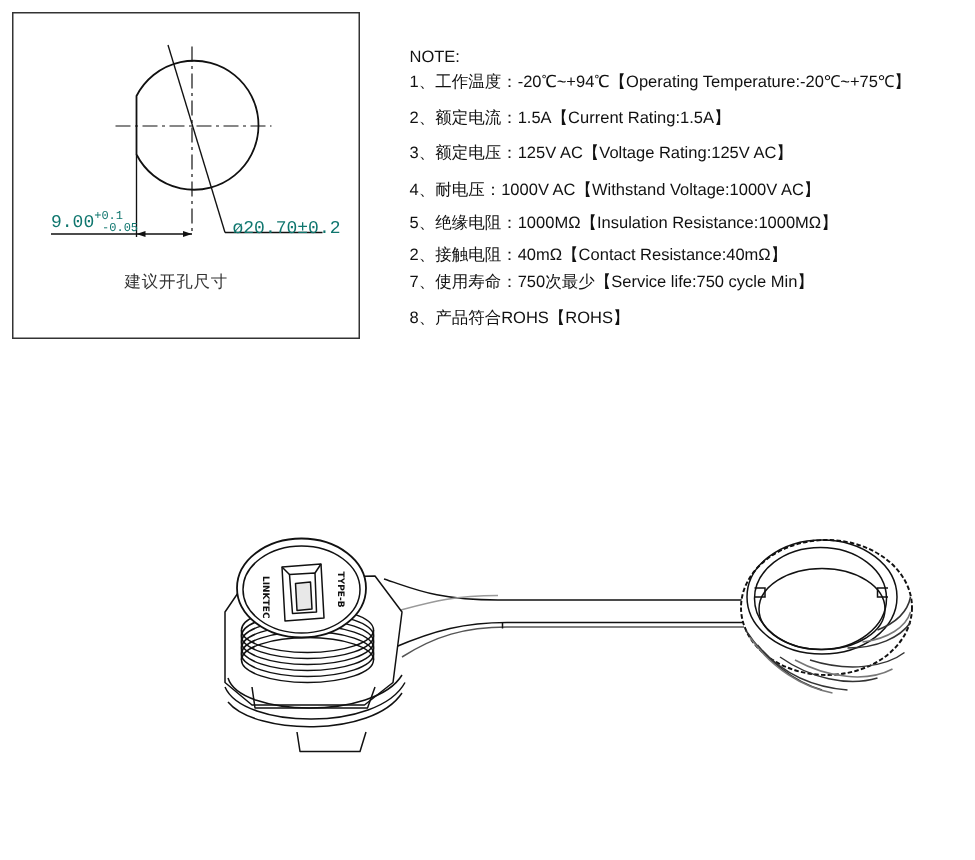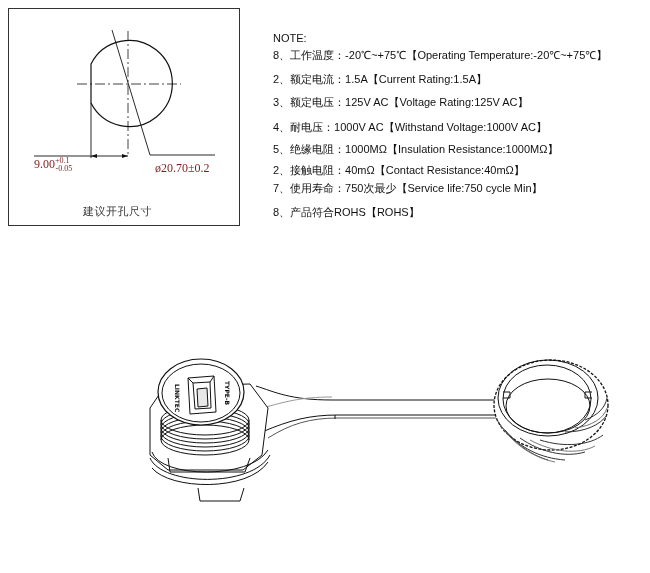--- a/index.html
+++ b/index.html
@@ -1,24 +1,24 @@
 <!DOCTYPE html>
 <html><head>
 <meta charset="utf-8">
 <style>
   html, body { margin:0; padding:0; background:#ffffff; }
   body { width:650px; height:573px; position:relative; overflow:hidden; font-family:"DejaVu Sans", sans-serif; color:#111; }
   .drawing-box { position:absolute; left:8px; top:8px; width:232px; height:218px; border:1px solid #333; box-sizing:border-box; }
   .drawing-box svg { position:absolute; left:0; top:0; }
-  .dim-text { position:absolute; font-family:Liberation Serif, serif; font-size:12px; color:#7f1d1d; white-space:nowrap;margin-top:16px; }
+  .dim-text { position:absolute; font-family:Liberation Mono, monospace; font-size:12px; color:#0f766e; white-space:nowrap; }
   .dim-left { left:25px; top:132px; }
   .dim-left .sup { font-size:8px; position:relative; top:-5px; }
   .dim-left .sub { font-size:8px; position:relative; top:3px; margin-left:-14px; }
   .dim-right { left:146px; top:136px; }
-  .caption { position:absolute; left:74px; top:171px; font-family:Liberation Serif, serif; font-size:11px; color:#333; letter-spacing:0.5px;margin-top:24px; }
+  .caption { position:absolute; left:74px; top:171px; font-family:Liberation Serif, serif; font-size:11px; color:#333; letter-spacing:0.5px; }
   .notes { position:absolute; left:273px; top:29px; font-family:Liberation Sans, sans-serif; font-size:11px; color:#111; }
   .notes .title { height:18px; line-height:18px; }
   .note-line { white-space:nowrap; line-height:14px; }
   .illustration { position:absolute; left:0; top:330px; width:650px; height:200px; }
 </style>
 </head>
 <body>
 
 <div class="drawing-box">
   <svg width="232" height="218" viewBox="0 0 232 218">
@@ -39,21 +39,21 @@
   </svg>
   <div class="dim-text dim-left">
     <span>9.00</span><span class="sup">+0.1</span><span class="sub">-0.05</span>
   </div>
   <div class="dim-text dim-right">ø20.70±0.2</div>
   <div class="caption">建议开孔尺寸</div>
 </div>
 
 <div class="notes">
   <div class="title">NOTE:</div>
-  <div class="note-line" style="position:absolute; top:19px;">8、工作温度：-20℃~+75℃【Operating Temperature:-20℃~+75℃】</div>
+  <div class="note-line" style="position:absolute; top:19px;">1、工作温度：-20℃~+94℃【Operating Temperature:-20℃~+75℃】</div>
   <div class="note-line" style="position:absolute; top:43px;text-align:right;">2、额定电流：1.5A【Current Rating:1.5A】</div>
   <div class="note-line" style="position:absolute; top:66px;">3、额定电压：125V AC【Voltage Rating:125V AC】</div>
   <div class="note-line" style="position:absolute; top:91px;">4、耐电压：1000V AC【Withstand Voltage:1000V AC】</div>
   <div class="note-line" style="position:absolute; top:113px;">5、绝缘电阻：1000MΩ【Insulation Resistance:1000MΩ】</div>
   <div class="note-line" style="position:absolute; top:134px;">2、接触电阻：40mΩ【Contact Resistance:40mΩ】</div>
   <div class="note-line" style="position:absolute; top:152px;">7、使用寿命：750次最少【Service life:750 cycle Min】</div>
   <div class="note-line" style="position:absolute; top:176px;">8、产品符合ROHS【ROHS】</div>
 </div>
 
 <div class="illustration">

